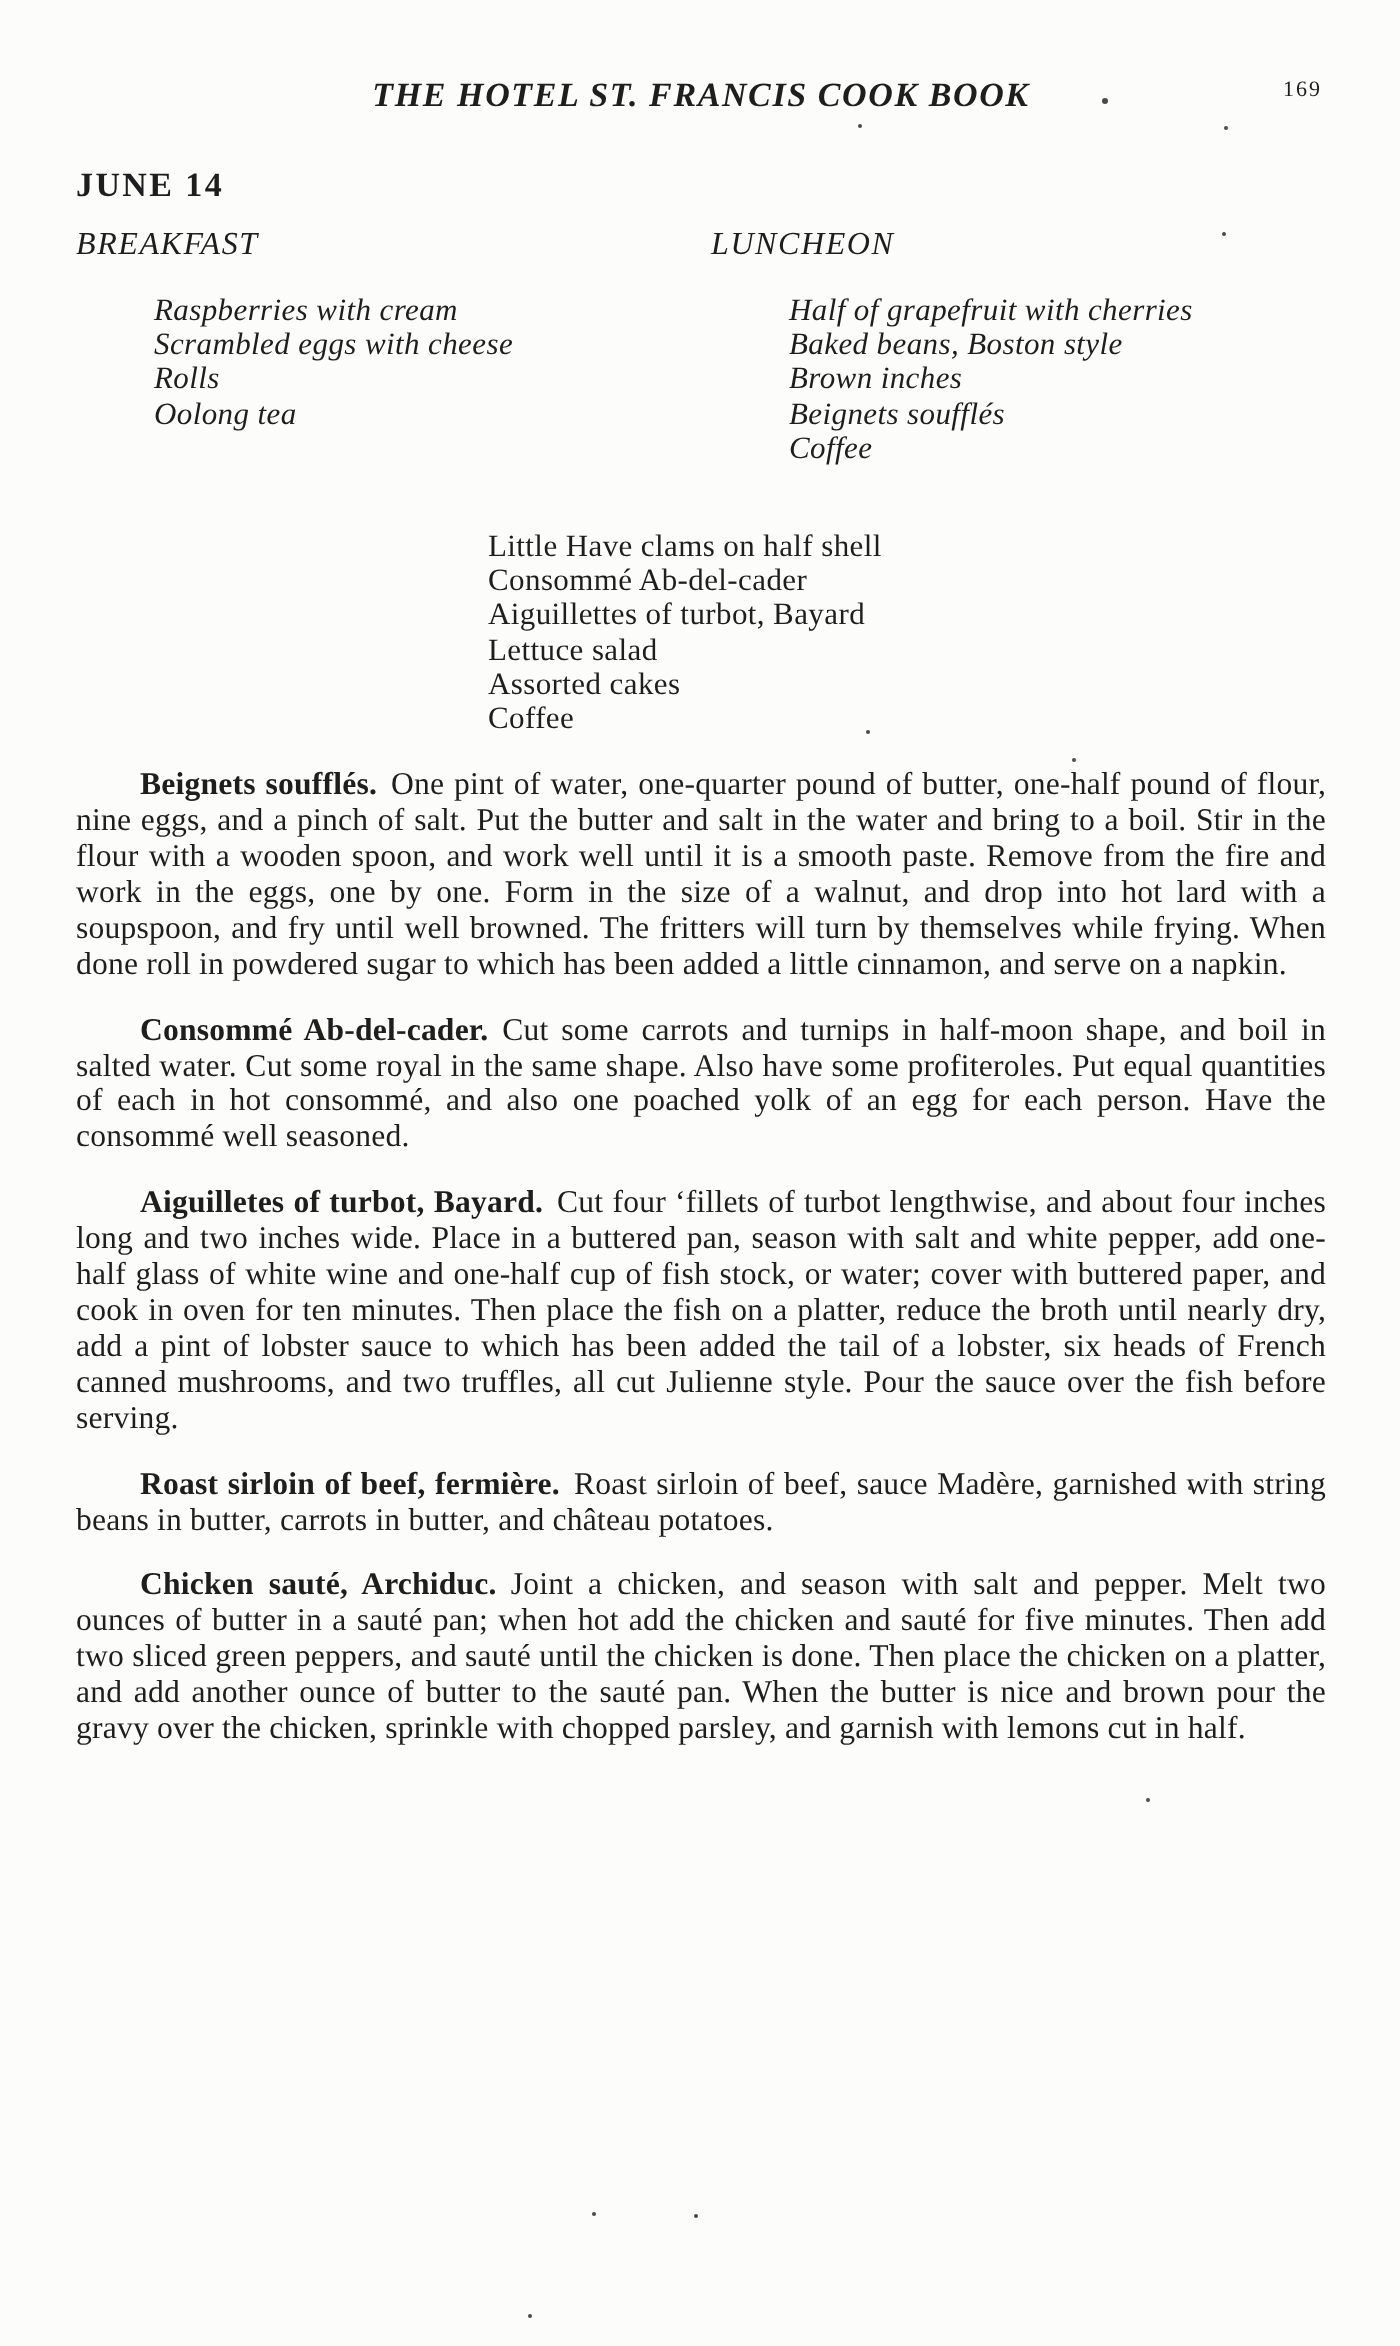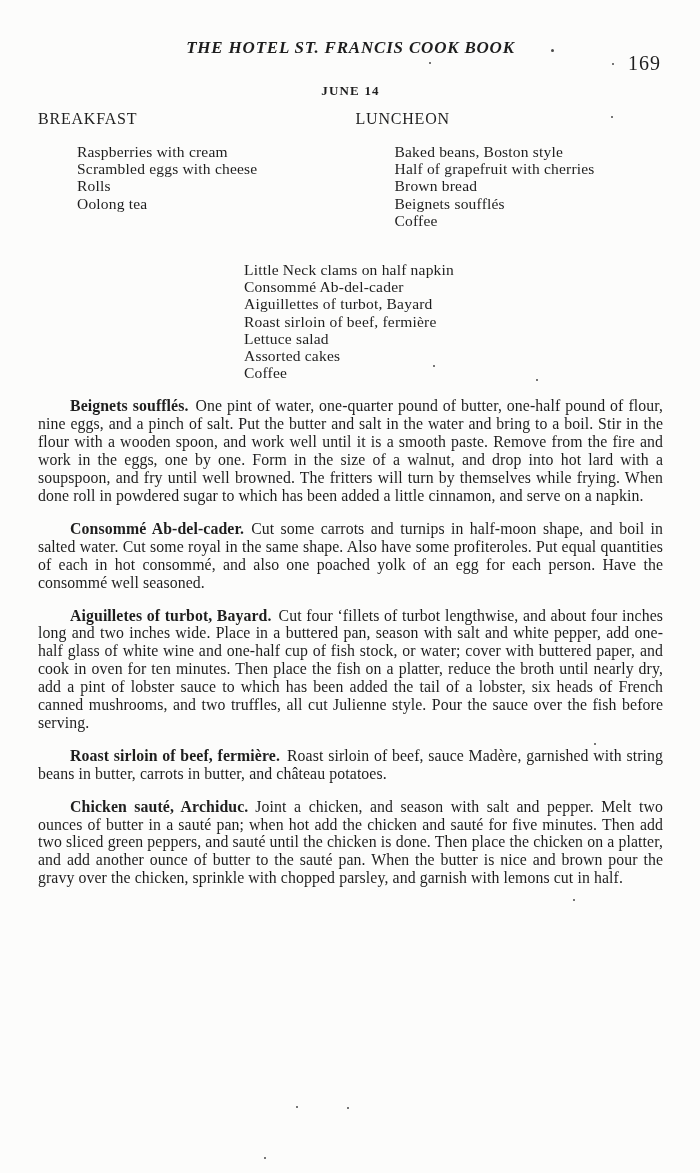--- a/index.html
+++ b/index.html
@@ -19,34 +19,34 @@
     text-align: center;
     font-style: italic;
     font-weight: 700;
     font-size: 17px;
     letter-spacing: 0.8px;
     white-space: nowrap;
   }
   .page-number {
     position: absolute;
     right: 2px;
-    top: 14px;
-    font-size: 20px;
+    top: 1px;
+    font-size: 11px;
     letter-spacing: 1px;
     text-align: center;
   }
   .date-heading {
-    text-align: center;
-    font-size: 13px;
+    text-align: left;
+    font-size: 17px;
     font-weight: bold;
     letter-spacing: 1.2px;
     margin: 23px 0 0 0;
   }
   .menu-row { display: flex; margin-top: 11px; }
-  .menu-col { width: 50%; box-sizing: border-box; }
+  .menu-col { width: 50%; box-sizing: border-box; font-style: italic; }
   .menu-col.luncheon { padding-left: 5px; }
   .menu-heading {
     font-size: 16px;
     letter-spacing: 0.8px;
     line-height: 17px;
   }
   .menu-list {
     list-style: none;
     margin: 16px;
     padding: 0 0 0 23px;
@@ -103,35 +103,34 @@
       <ul class="menu-list">
         <li>Raspberries with cream</li>
         <li>Scrambled eggs with cheese</li>
         <li>Rolls</li>
         <li>Oolong tea</li>
       </ul>
     </div>
     <div class="menu-col luncheon">
       <div class="menu-heading">LUNCHEON</div>
       <ul class="menu-list">
+        <li>Half of grapefruit with cherries</li>
         <li>Baked beans, Boston style</li>
-        <li>Half of grapefruit with cherries</li>
-        <li>Brown bread</li>
+        <li>Brown inches</li>
         <li>Beignets soufflés</li>
         <li>Coffee</li>
       </ul>
     </div>
   </section>
 
   <section class="dinner">
     <ul class="menu-list">
-      <li>Little Neck clams on half napkin</li>
+      <li>Little Have clams on half shell</li>
       <li>Consommé Ab-del-cader</li>
       <li>Aiguillettes of turbot, Bayard</li>
-      <li>Roast sirloin of beef, fermière</li>
       <li>Lettuce salad</li>
       <li>Assorted cakes</li>
       <li>Coffee</li>
     </ul>
   </section>
 
   <section class="recipes">
     <p class="recipe"><b class="recipe-title">Beignets soufflés.</b><span class="recipe-body">One pint of water, one-quarter pound of butter, one-half pound of flour, nine eggs, and a pinch of salt.  Put the butter and salt in the water and bring to a boil.  Stir in the flour with a wooden spoon, and work well until it is a smooth paste.  Remove from the fire and work in the eggs, one by one.  Form in the size of a walnut, and drop into hot lard with a soupspoon, and fry until well browned.  The fritters will turn by themselves while frying.  When done roll in powdered sugar to which has been added a little cinnamon, and serve on a napkin.</span></p>
     <p class="recipe"><b class="recipe-title">Consommé Ab-del-cader.</b><span class="recipe-body">Cut some carrots and turnips in half-moon shape, and boil in salted water.  Cut some royal in the same shape.  Also have some profiteroles.  Put equal quantities of each in hot consommé, and also one poached yolk of an egg for each person.  Have the consommé well seasoned.</span></p>
     <p class="recipe"><b class="recipe-title">Aiguilletes of turbot, Bayard.</b><span class="recipe-body">Cut four ‘fillets of turbot lengthwise, and about four inches long and two inches wide.  Place in a buttered pan, season with salt and white pepper, add one-half glass of white wine and one-half cup of fish stock, or water; cover with buttered paper, and cook in oven for ten minutes.  Then place the fish on a platter, reduce the broth until nearly dry, add a pint of lobster sauce to which has been added the tail of a lobster, six heads of French canned mushrooms, and two truffles, all cut Julienne style.  Pour the sauce over the fish before serving.</span></p>

